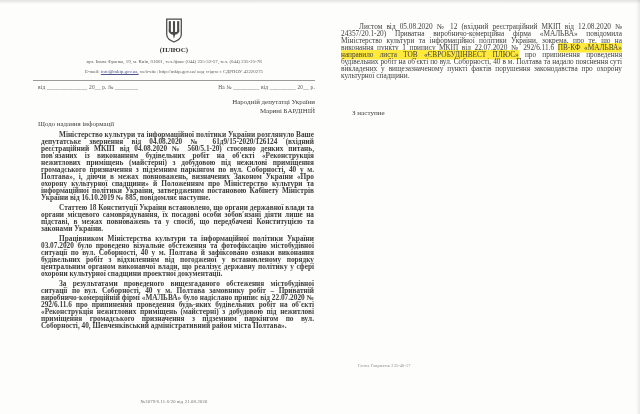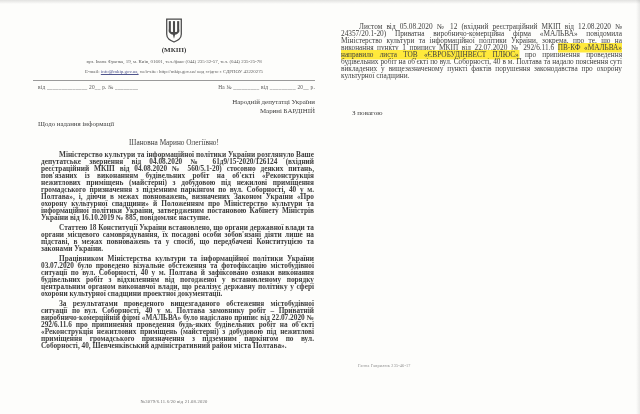--- a/index.html
+++ b/index.html
@@ -65,56 +65,55 @@
     <div class="crest">
       <svg viewBox="0 0 34 48" width="18" height="25" aria-hidden="true">
         <path d="M3 2 h28 v29 c0 9 -7 12 -14 15 c-7 -3 -14 -6 -14 -15 z" fill="none" stroke="#4a4a4a" stroke-width="2.4"></path>
         <rect x="7" y="6" width="4" height="21" fill="#4a4a4a"></rect>
         <rect x="15" y="6" width="4" height="26" fill="#4a4a4a"></rect>
         <rect x="23" y="6" width="4" height="21" fill="#4a4a4a"></rect>
         <path d="M7 24 c0 5 3 7 8 8 l2 8 2 -8 c5 -1 8 -3 8 -8 v-2 c-2 4 -5 5 -8 5 h-4 c-3 0 -6 -1 -8 -5 z" fill="#4a4a4a"></path>
       </svg>
     </div>
 
-    <div class="org-abbr">(МКІП)</div>
+    <div class="org-abbr">(ПЛЮС)</div>
 
     <div class="contact">вул. Івана Франка, 19, м. Київ, 01601, тел./факс (044) 235-32-57, тел. (044) 235-25-78</div>
     <div class="contact"><span>E-mail:</span>
       <span class="email-link">info@mkip.gov.ua,</span><span> web-site: http://mkip.gov.ua/ код згідно з ЄДРПОУ 43220275</span>
     </div>
 
     <div class="rule"></div>
 
     <div class="ref-row">
       <span>від ______________ 20__ р. № ________</span>
       <span>На № _________ від _________ 20__ р.</span>
     </div>
 
     <div class="addressee">
       <div>Народній депутатці України</div>
       <div>Марині БАРДІНІЙ</div>
     </div>
 
     <div class="subject">Щодо надання інформації</div>
-    <div class="salutation">Шановна Марино Олегіївно!</div>
 
     <div class="body">
       <p>Міністерство культури та інформаційної політики України розглянуло Ваше депутатське звернення від 04.08.2020 № 61д9/15-2020/126124 (вхідний реєстраційний МКІП від 04.08.2020 № 560/5.1-20) стосовно деяких питань, пов'язаних із виконанням будівельних робіт на об'єкті «Реконструкція нежитлових приміщень (майстерні) з добудовою під нежилові приміщення громадського призначення з підземним паркінгом по вул. Соборності, 40 у м. Полтава», і, діючи в межах повноважень, визначених Законом України «Про охорону культурної спадщини» й Положенням про Міністерство культури та інформаційної політики України, затвердженим постановою Кабінету Міністрів України від 16.10.2019 № 885, повідомляє наступне.</p>
       <p>Статтею 18 Конституції України встановлено, що органи державної влади та органи місцевого самоврядування, їх посадові особи зобов'язані діяти лише на підставі, в межах повноважень та у спосіб, що передбачені Конституцією та законами України.</p>
       <p>Працівником Міністерства культури та інформаційної політики України 03.07.2020 було проведено візуальне обстеження та фотофіксацію містобудівної ситуації по вул. Соборності, 40 у м. Полтава й зафіксовано ознаки виконання будівельних робіт з відхиленням від погодженої у встановленому порядку центральним органом виконавчої влади, що реалізує державну політику у сфері охорони культурної спадщини проектної документації.</p>
       <p>За результатами проведеного вищезгаданого обстеження містобудівної ситуації по вул. Соборності, 40 у м. Полтава замовнику робіт – Приватній виробничо-комерційній фірмі «МАЛЬВА» було надіслано припис від 22.07.2020 № 292/6.11.6 про припинення проведення будь-яких будівельних робіт на об'єкті «Реконструкція нежитлових приміщень (майстерні) з добудовою під нежитлові приміщення громадського призначення з підземним паркінгом по вул. Соборності, 40, Шевченківський адміністративний район міста Полтава».</p>
     </div>
 
     <div class="doc-footer">№3079/6.11.6/20 від 21.08.2020</div>
   </div>
 
   <div class="page page-right">
 
     <div class="body2">
       <p><span>Листом від 05.08.2020 № 12 (вхідний реєстраційний МКІП від 12.08.2020 № 24357/20.1-20) Приватна виробничо-комерційна фірма «МАЛЬВА» повідомила Міністерство культури та інформаційної політики України, зокрема, про те, що на виконання пункту 1 припису МКІП від 22.07.2020 № 292/6.11.6 </span><span class="hl">ПВ-КФ «МАЛЬВА» направило листа ТОВ «ЄВРОБУДІНВЕСТ ПЛЮС»</span><span> про припинення проведення будівельних робіт на об'єкті по вул. Соборності, 40 в м. Полтава та надало пояснення суті викладених у вищезазначеному пункті фактів порушення законодавства про охорону культурної спадщини.</span></p>
     </div>
 
-    <div class="closing">З повагою</div>
+    <div class="closing">З наступне</div>
 
 
     <div class="exec">Ганна Гаврилюк 235-46-17</div>
   </div>
 </div>
 
 </body></html>

